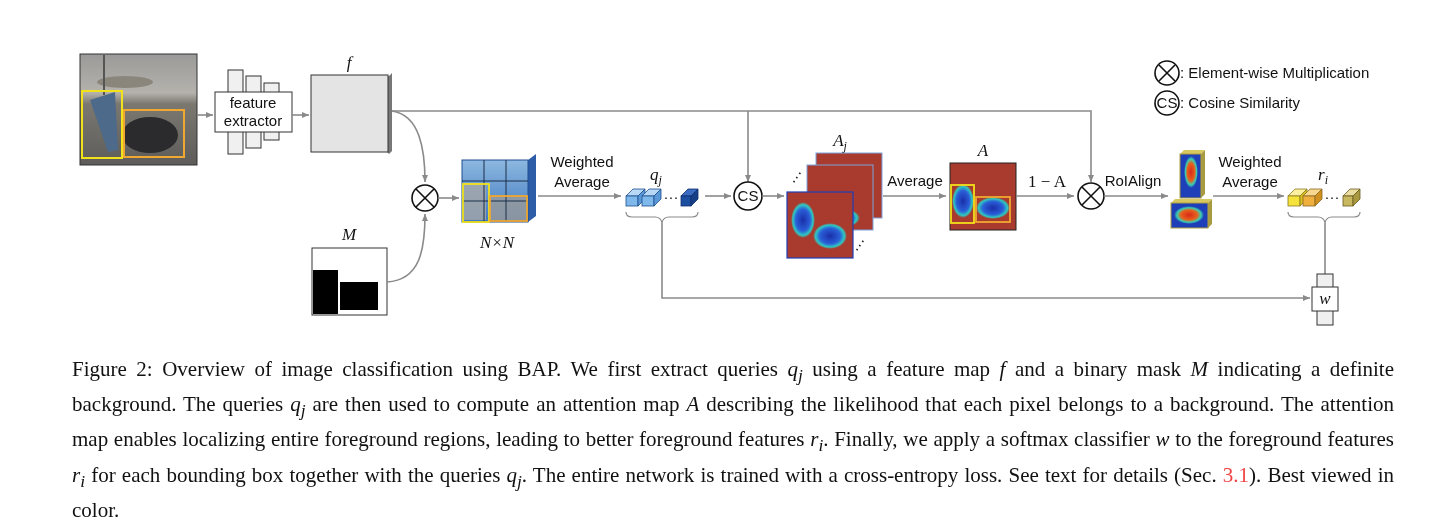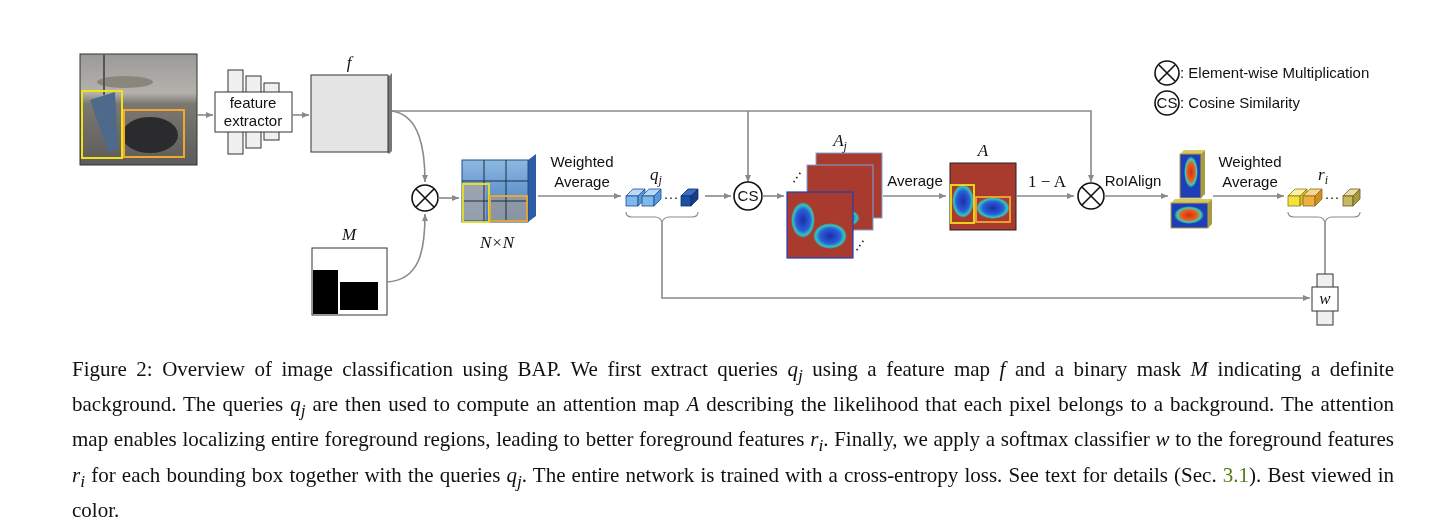--- a/index.html
+++ b/index.html
@@ -4,21 +4,21 @@
 <style>
   html,body{margin:0;padding:0;background:#fff;}
   body{width:1442px;height:521px;position:relative;overflow:hidden;font-family:"Liberation Sans",sans-serif;}
   #diagram{position:absolute;left:0;top:0;width:1442px;height:340px;}
   .lbl{font-family:"Liberation Sans",sans-serif;font-size:15px;fill:#111;}
   .math{font-family:"Liberation Serif",serif;font-style:italic;font-size:17px;fill:#111;}
   .mathup{font-family:"Liberation Serif",serif;font-size:17px;fill:#111;}
   .conn{stroke:#8a8a8a;stroke-width:1.6;fill:none;}
   #caption{position:absolute;left:72px;top:355px;width:1322px;font-family:"Liberation Serif",serif;font-size:21px;line-height:29px;color:#111;text-align:justify;text-align-last:left;}
   #caption i{font-family:"Liberation Serif",serif;}
-  .ref{color:#4d7c0f;}
+  .ref{color:#ef4444;}
 </style>
 </head>
 <body>
 
 <svg id="diagram" width="1442" height="340" viewBox="0 0 1442 340" xmlns="http://www.w3.org/2000/svg">
   <defs>
     <marker id="arr" markerWidth="8" markerHeight="8" refX="7" refY="4" orient="auto" markerUnits="userSpaceOnUse">
       <path d="M0,1 L7,4 L0,7 z" fill="#8a8a8a"></path>
     </marker>
     <linearGradient id="sky" x1="0" y1="0" x2="0" y2="1">

